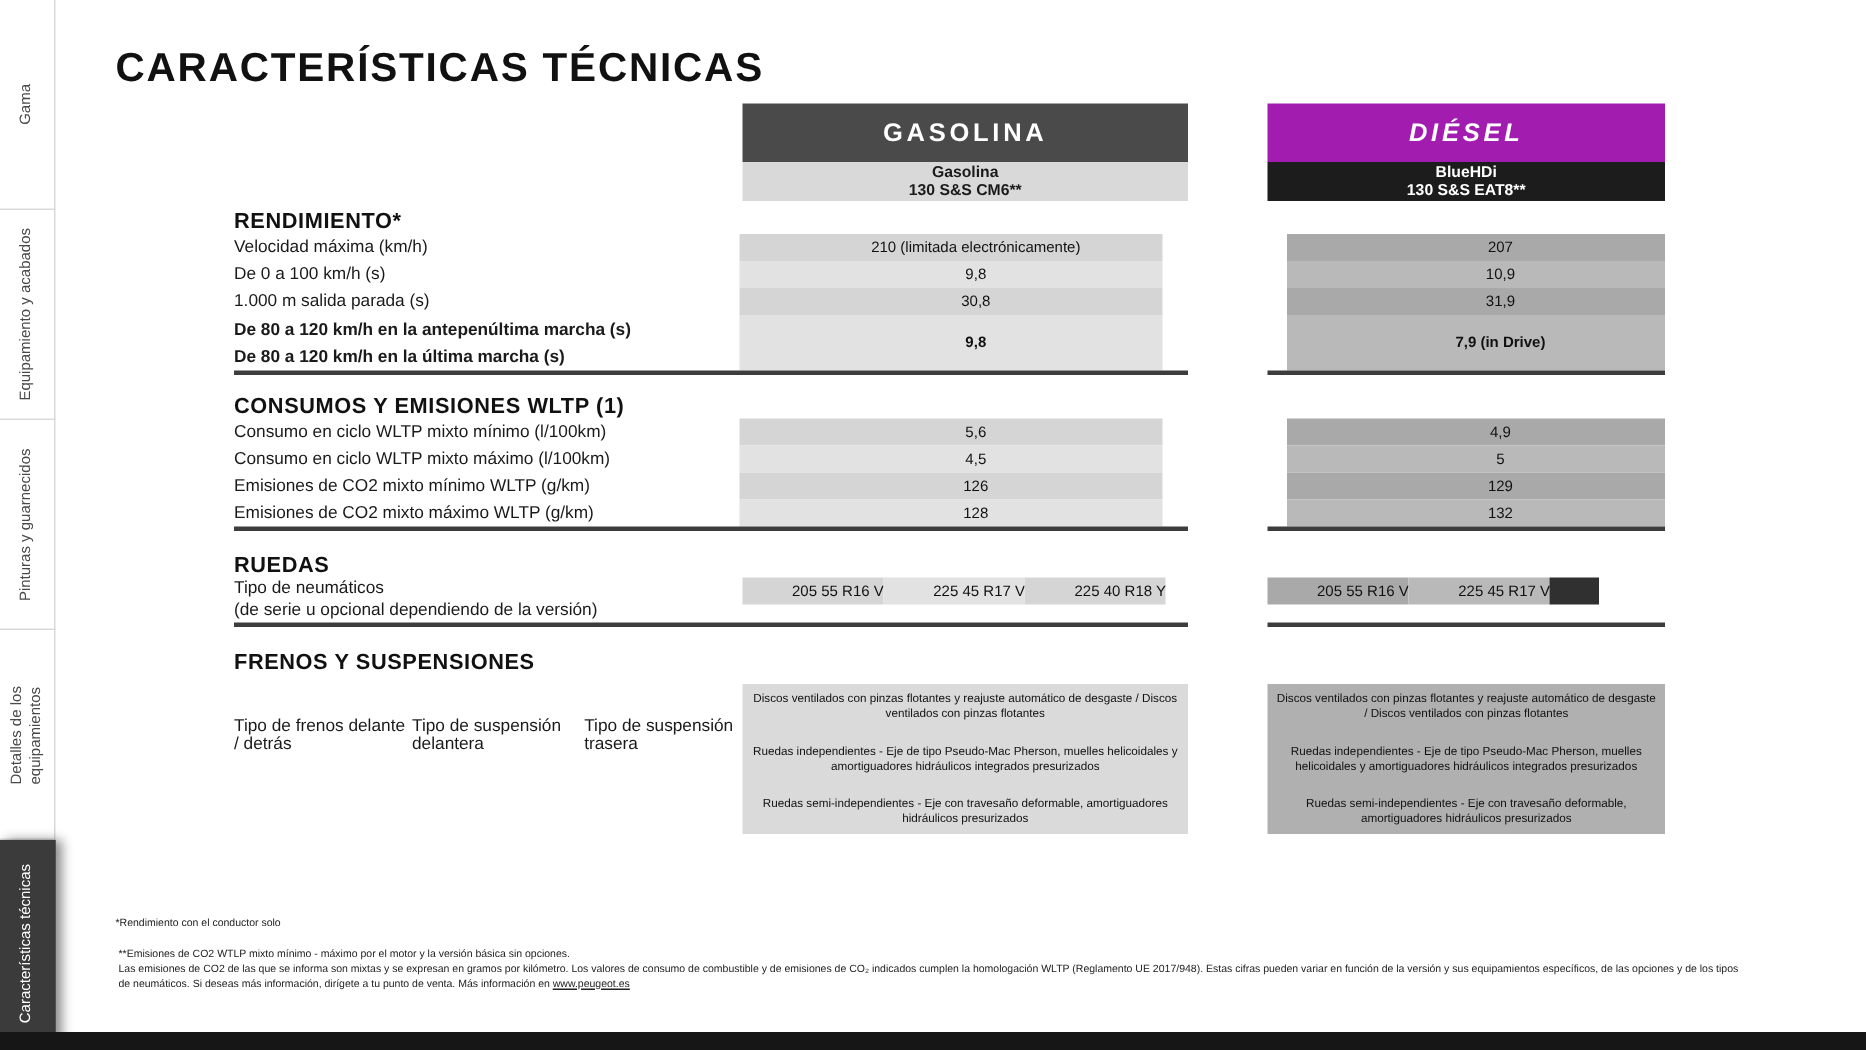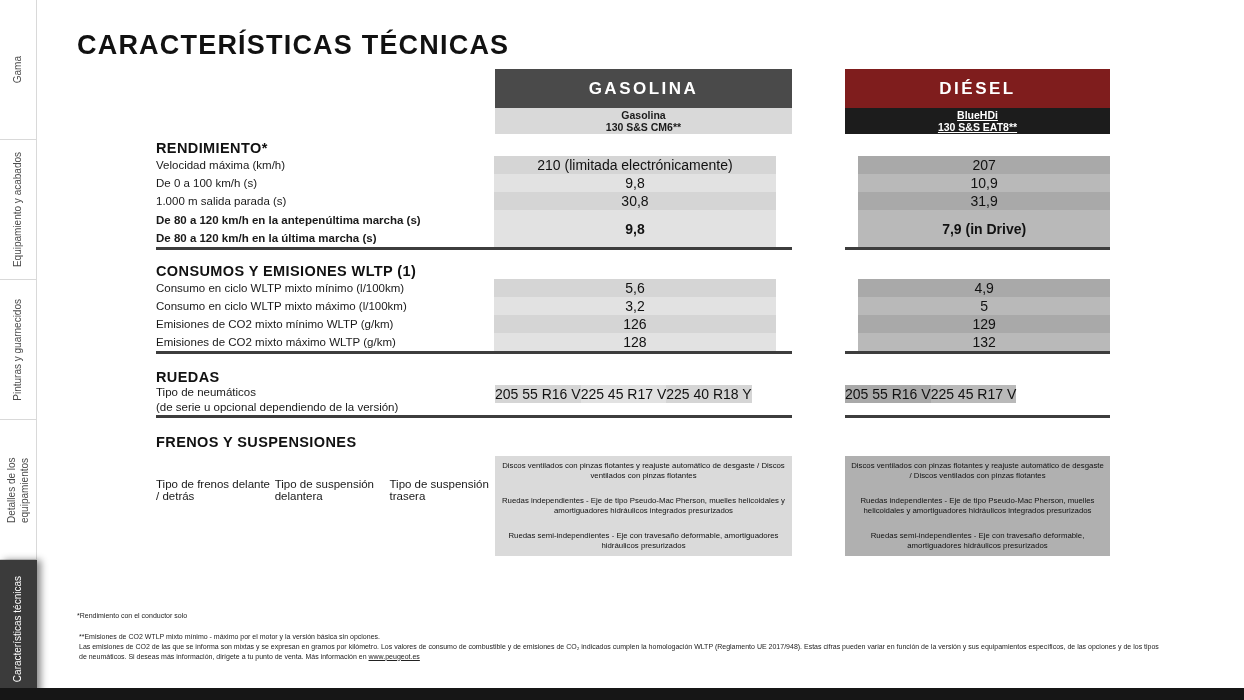--- a/index.html
+++ b/index.html
@@ -40,42 +40,42 @@
   .c-label  { width:339px; }
   .c-gas    { width:297px; }
   .c-gap    { width:53px; background:transparent; }
   .c-diesel { width:265px; }
 
   .fuel-header {
     height:39px; display:flex; align-items:center; justify-content:center;
     font-weight:bold; font-size:17px; letter-spacing:2.5px; color:#fff;
   }
   .fuel-header.gas { background:#4a4a4a; }
-  .fuel-header.diesel { background:#7f1d1d; }
+  .fuel-header.diesel { background:#a21caf;font-style:italic; }
   .engine-header {
     height:26px; display:flex; flex-direction:column; align-items:center; justify-content:center;
     font-weight:bold; font-size:10.5px; line-height:1.18; text-align:center;
   }
   .engine-header.gas { background:#d9d9d9; color:#1a1a1a; }
-  .engine-header.diesel { background:#1c1c1c; color:#ffffff;text-decoration:underline; }
+  .engine-header.diesel { background:#1c1c1c; color:#ffffff; }
 
   .sec-title { font-weight:bold; font-size:14.5px; letter-spacing:0.4px; color:#111; height:16px; }
   .mt-first  { margin-top:6px; }
   .mt-std    { margin-top:13px; }
   .mt-ruedas { margin-top:15px; }
   .mt-frenos { margin-top:16px; }
 
   .trow { display:flex; align-items:stretch; height:18px;gap:16px; }
   .trow.double { height:37px;font-weight:bold; }
   .row-label { font-size:11.5px; color:#1a1a1a; display:flex; align-items:center; }
   .label-lines { display:flex; flex-direction:column; justify-content:center; }
   .label-lines .row-label { height:18px; }
   .vcell {
     display:flex; align-items:center; justify-content:center;
-    font-size:14px; color:#111; 
+    font-size:10px; color:#111; padding-left:33px;
   }
   .g-odd  { background:#d5d5d5; }
   .g-even { background:#e2e2e2; }
   .d-odd  { background:#a9a9a9; }
   .d-even { background:#b9b9b9; }
   .d-dark { background:#303030; }
 
   .sec-border { display:flex; height:3px; }
   .sec-border .seg-a { width:636px; background:#3d3d3d; }
   .sec-border .seg-gap { width:53px; }
@@ -190,21 +190,21 @@
   <div class="sec-title mt-std">CONSUMOS Y EMISIONES WLTP (1)</div>
 
   <div class="trow">
     <div class="c-label row-label">Consumo en ciclo WLTP mixto mínimo (l/100km)</div>
     <div class="c-gas vcell g-odd">5,6</div>
     <div class="c-gap"></div>
     <div class="c-diesel vcell d-odd">4,9</div>
   </div>
   <div class="trow">
     <div class="c-label row-label">Consumo en ciclo WLTP mixto máximo (l/100km)</div>
-    <div class="c-gas vcell g-even">3,2</div>
+    <div class="c-gas vcell g-even">4,5</div>
     <div class="c-gap"></div>
     <div class="c-diesel vcell d-even">5</div>
   </div>
   <div class="trow">
     <div class="c-label row-label">Emisiones de CO2 mixto mínimo WLTP (g/km)</div>
     <div class="c-gas vcell g-odd">126</div>
     <div class="c-gap"></div>
     <div class="c-diesel vcell d-odd">129</div>
   </div>
   <div class="trow">

